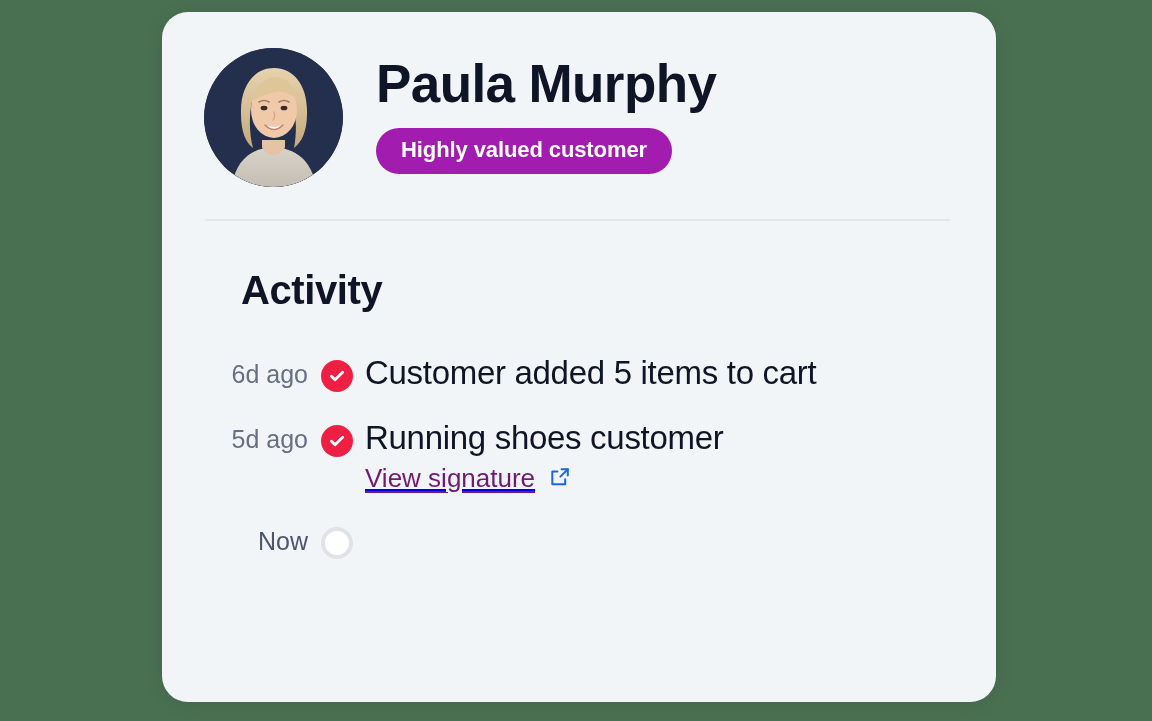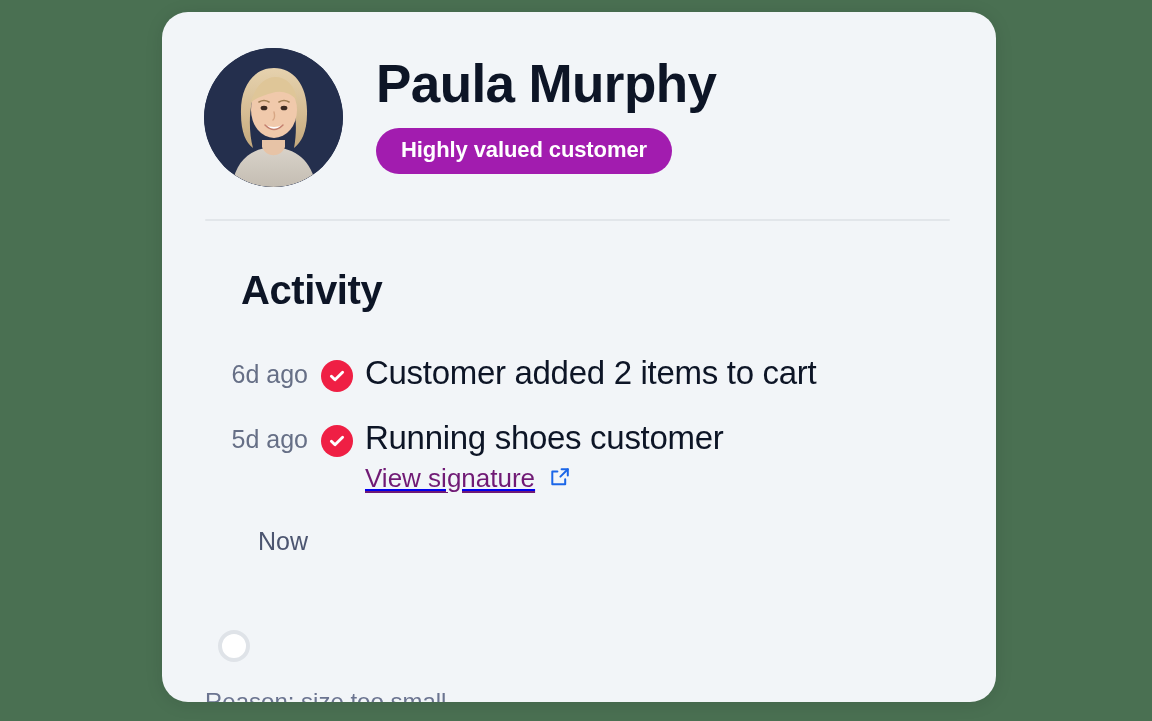--- a/index.html
+++ b/index.html
@@ -118,21 +118,21 @@
     left: 43px;
     top: 343px;
     width: 750px;
   }
 
   .activity-row {
     display: flex;
     align-items: flex-start;
     margin-bottom: 28px;
   }
-  .activity-row:last-child { margin-bottom: 0; flex-direction: column; }
+  .activity-row:last-child { margin-bottom: 0; }
 
   .time-col {
     width: 103px;
     flex: 0 0 103px;
     text-align: right;
     padding-top: 7px;
     font-size: 25px;
     font-weight: 400;
     color: #666f86;
     line-height: 1;
@@ -270,21 +270,21 @@
       <div class="activity-row">
         <div class="time-col">6d ago</div>
         <div class="marker-col">
           <span class="marker-done">
             <svg width="18" height="18" viewBox="0 0 18 18" aria-hidden="true">
               <path d="M3.4 9.3 L7 12.8 L14.6 5.3" stroke="#ffffff" stroke-width="2.9" fill="none" stroke-linecap="round" stroke-linejoin="round"></path>
             </svg>
           </span>
         </div>
         <div class="body-col">
-          <div class="activity-title">Customer added 2 items to cart</div>
+          <div class="activity-title">Customer added 5 items to cart</div>
         </div>
       </div>
 
       <div class="activity-row">
         <div class="time-col">5d ago</div>
         <div class="marker-col">
           <span class="marker-done">
             <svg width="18" height="18" viewBox="0 0 18 18" aria-hidden="true">
               <path d="M3.4 9.3 L7 12.8 L14.6 5.3" stroke="#ffffff" stroke-width="2.9" fill="none" stroke-linecap="round" stroke-linejoin="round"></path>
             </svg>
@@ -304,19 +304,18 @@
           </a>
         </div>
       </div>
 
       <div class="activity-row">
         <div class="time-col now">Now</div>
         <div class="marker-col">
           <span class="marker-pending"></span>
         </div>
         <div class="body-col">
-          <div class="activity-sub">Reason: size too small</div>
         </div>
       </div>
 
     </div>
   </div>
 </div>
 
 </body></html>

